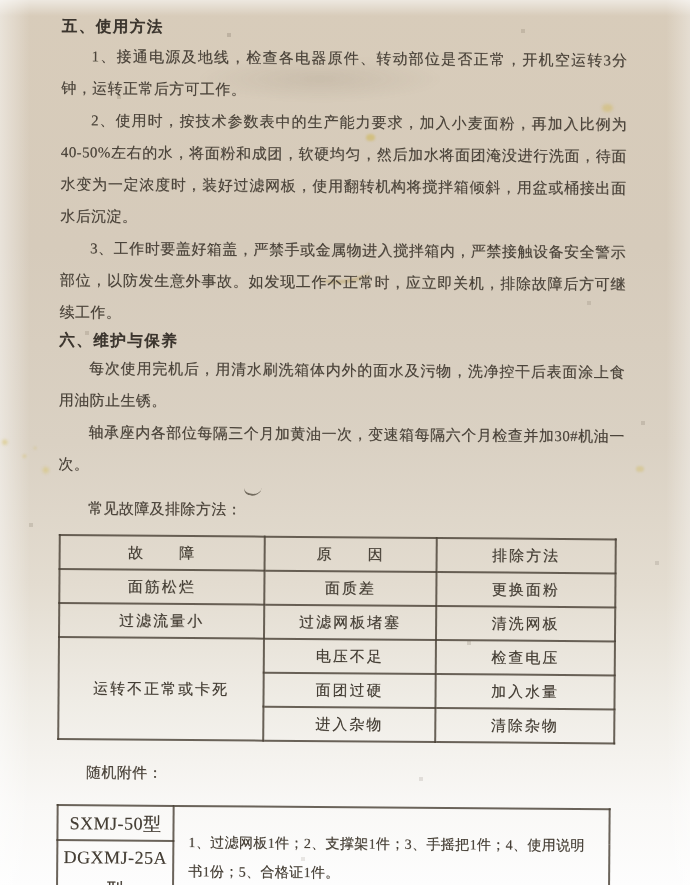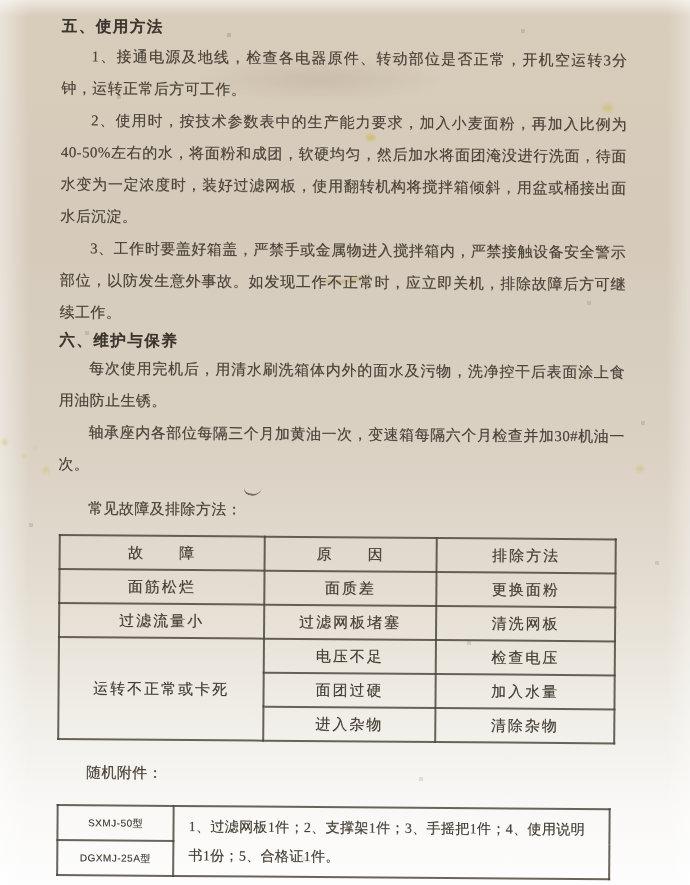--- a/index.html
+++ b/index.html
@@ -64,21 +64,21 @@
   .fault-table th,.fault-table td{
     border:2px solid rgba(74,66,55,.82);text-align:center;vertical-align:middle;
     font-weight:normal;font-size:15px;letter-spacing:2px;height:30px;padding:0;}
   .fault-table col.c1{width:205px;} .fault-table col.c2{width:172px;} .fault-table col.c3{width:179px;}
   
   .acc-table{width:554px;margin:16px 0 0 1px;}
   .acc-table td{border:2px solid rgba(74,66,55,.82);vertical-align:middle;
     font-size:15px;height:33px;padding:0;}
   .acc-table col.m{width:116px;}
   .acc-table td.model{text-align:center;letter-spacing:.5px;
-    font-family:Liberation Sans, sans-serif;font-size:10px;}
+    font-family:Liberation Serif, serif;font-size:18px;}
   .acc-table td.items{text-align:left;padding:2px 10px 2px 14px;
     font-size:14.2px;line-height:29px;letter-spacing:.2px;}
 </style>
 </head>
 <body>
 
 <div class="layer haze"></div>
 <div class="layer stain-streak"></div>
 <div class="layer stain-arc"></div>
 <div class="layer stain-dot-a"></div>

